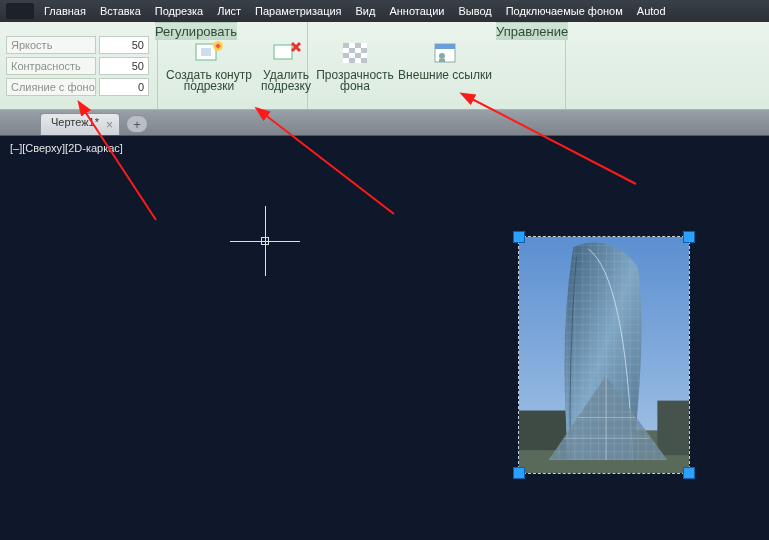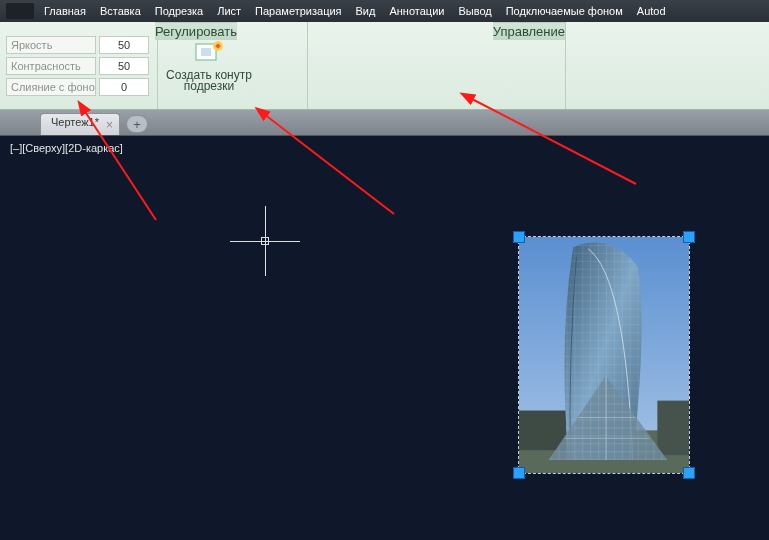--- a/index.html
+++ b/index.html
@@ -11,21 +11,21 @@
   .menubar .mitem { margin-right: 14px; white-space: nowrap; }
 
   
   .ribbon { height: 88px; background: linear-gradient(#eaf4ec,#dcebe0); border-bottom: 1px solid #9db8a3; display: flex; }
   .panel { display: flex; flex-direction: row; border-right: 1px solid #b9d0bf; }
   .panel-body { flex: 1; display: flex; align-items: center; padding: 4px 6px; gap: 4px; }
   .panel-title { height: 18px; line-height: 18px; text-align: center; font-size: 13px; color: #2f4a37; background: linear-gradient(#d2e6d7,#c0d9c6); border-top: 1px solid #b9d0bf; }
 
   .adjust-grid { display: grid; grid-template-columns: 90px 50px; gap: 3px; font-size: 11px; }
   .adjust-grid .lbl { background: #f4f7f4; border: 1px solid #bfcdc2; color: #8a938c; padding: 2px 4px; height: 18px; overflow: hidden; white-space: nowrap; }
-  .adjust-grid .val { background: #fff; border: 1px solid #bfcdc2; text-align: center; padding: 2px 4px; height: 18px; color: #333; }
+  .adjust-grid .val { background: #fff; border: 1px solid #bfcdc2; text-align: right; padding: 2px 4px; height: 18px; color: #333; }
 
   .rbutton { display: flex; flex-direction: column; align-items: center; justify-content: flex-start; width: 70px; height: 62px; padding: 2px; font-size: 12px; color: #2f4a37; text-align: left; cursor: pointer; border: 1px solid transparent; border-radius: 2px; }
   .rbutton.wide { width: 90px; }
   .rbutton.active { background: linear-gradient(#d9ebf7,#c2dff2); border: 1px solid #7fb3d6; }
   .rbutton .ricon { width: 32px; height: 26px; margin: 2px 0 4px 0; position: relative; }
   .rbutton .lbl1, .rbutton .lbl2 { line-height: 11px; white-space: nowrap; }
 
   .ricon svg { width: 100%; height: 100%; }
 
   
@@ -94,25 +94,67 @@
           <svg viewBox="0 0 32 26">
               <rect x="3" y="4" width="20" height="16" fill="#fff" stroke="#6b8"></rect>
               <rect x="8" y="8" width="10" height="8" fill="#cde"></rect>
               <circle cx="25" cy="6" r="5" fill="#ffd24a"></circle>
               <rect x="23" y="4" width="4" height="4" fill="#e55" transform="rotate(45 25 6)"></rect>
             </svg>
         </div>
         <span class="lbl1">Создать конутр</span>
         <span class="lbl2">подрезки</span>
       </div>
+      <div class="rbutton" style="width:56px">
+        <div class="ricon">
+          <svg viewBox="0 0 32 26">
+              <rect x="4" y="5" width="18" height="14" fill="#fff" stroke="#6b8"></rect>
+              <line x1="22" y1="3" x2="30" y2="11" stroke="#e33" stroke-width="3"></line>
+              <line x1="30" y1="3" x2="22" y2="11" stroke="#e33" stroke-width="3"></line>
+            </svg>
+        </div>
+        <span class="lbl1">Удалить</span>
+        <span class="lbl2">подрезку</span>
+      </div>
     </div>
   </div>
 
   <div class="panel" style="width:258px">
     <div class="panel-body">
+      <div class="rbutton" style="width:82px">
+        <div class="ricon">
+          <svg viewBox="0 0 32 26">
+            <rect x="4" y="3" width="24" height="20" fill="#fff"></rect>
+            <g fill="#bcc4cc">
+              <rect x="4" y="3" width="6" height="5"></rect>
+                <rect x="16" y="3" width="6" height="5"></rect>
+              <rect x="10" y="8" width="6" height="5"></rect>
+                <rect x="22" y="8" width="6" height="5"></rect>
+              <rect x="4" y="13" width="6" height="5"></rect>
+                <rect x="16" y="13" width="6" height="5"></rect>
+              <rect x="10" y="18" width="6" height="5"></rect>
+                <rect x="22" y="18" width="6" height="5"></rect>
+            </g>
+          </svg>
+        </div>
+        <span class="lbl1">Прозрачность</span>
+        <span class="lbl2">фона</span>
+      </div>
+      <div class="rbutton wide">
+        <div class="ricon">
+          <svg viewBox="0 0 32 26">
+              <rect x="6" y="4" width="20" height="18" fill="#fff" stroke="#8aa"></rect>
+              <rect x="6" y="4" width="20" height="5" fill="#6aa0d8"></rect>
+              <circle cx="13" cy="16" r="3" fill="#8aa"></circle>
+              <rect x="10" y="19" width="6" height="3" fill="#8aa"></rect>
+            </svg>
+        </div>
+        <span class="lbl1">Внешние ссылки</span>
+        <span class="lbl2"></span>
+      </div>
     </div>
     <div class="panel-title">Управление</div>
   </div>
 
 </div>
 
 <div class="tabbar">
   <div class="tab">
     <span>Чертеж1*</span>
     <span class="close">×</span>

